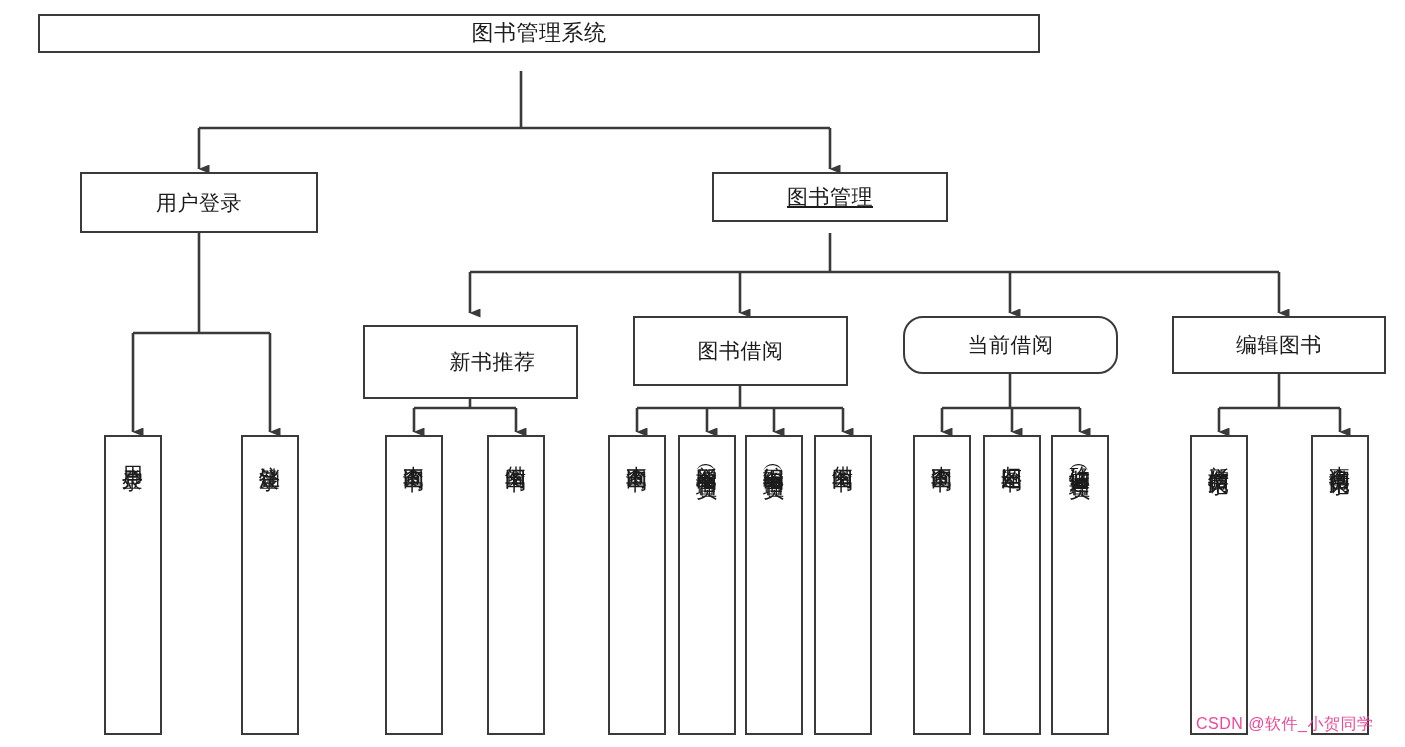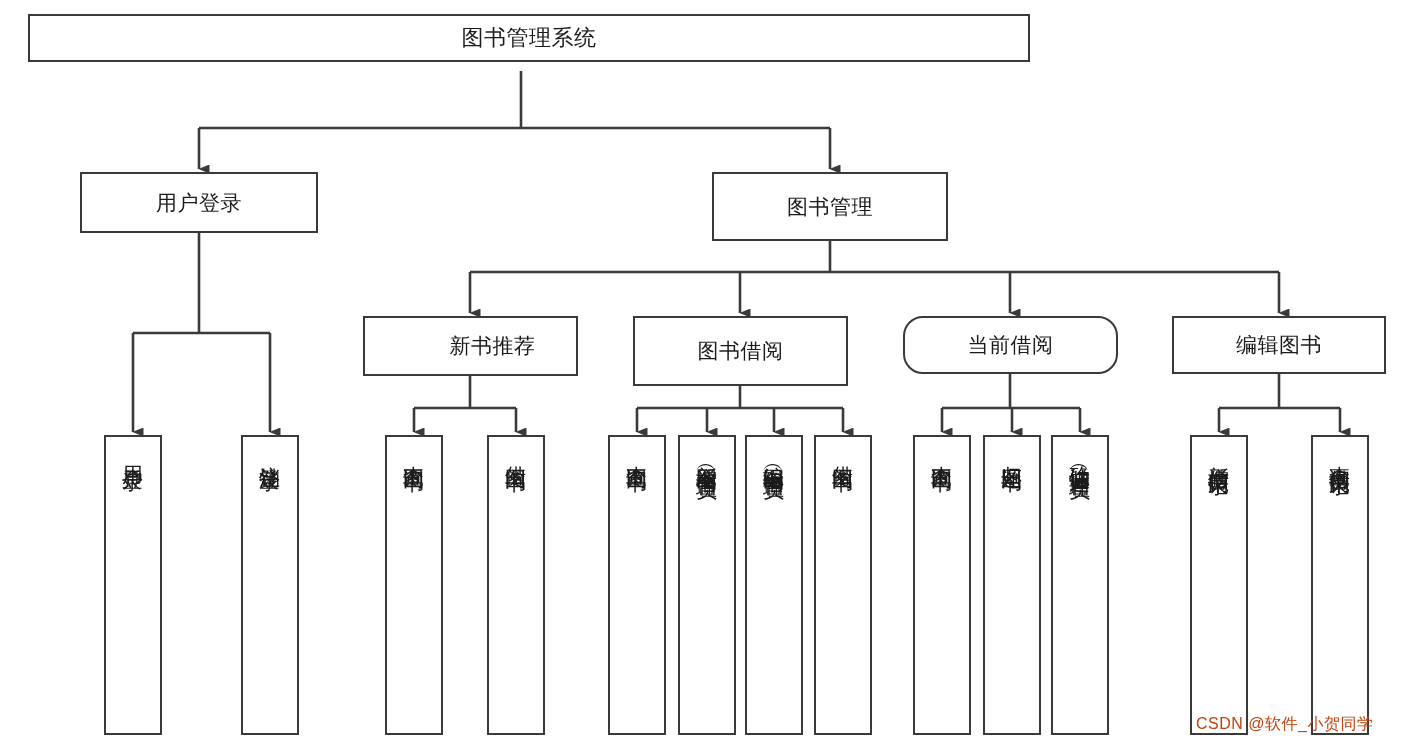--- a/index.html
+++ b/index.html
@@ -56,21 +56,21 @@
   .node.vertical .node-label {
     writing-mode: vertical-rl;
     text-orientation: upright;
     font-size: 21px;
     letter-spacing: 2px;
     line-height: 1;
   }
   .watermark {
     position: absolute;
     font-size: 16px;
-    color: #c2410c;
+    color: #ec4899;
     white-space: nowrap;
     letter-spacing: 0.5px;
   }
 </style>
 </head>
 <body>
 
 <div id="canvas">
 
   <svg class="connectors" viewBox="0 0 1405 747">
@@ -116,32 +116,32 @@
       <path d="M 1012,408 L 1012,432" marker-end="url(#arrowhead)"></path>
       <path d="M 1080,408 L 1080,432" marker-end="url(#arrowhead)"></path>
 
       <path d="M 1279,374 L 1279,408"></path>
       <path d="M 1219,408 L 1340,408"></path>
       <path d="M 1219,408 L 1219,432" marker-end="url(#arrowhead)"></path>
       <path d="M 1340,408 L 1340,432" marker-end="url(#arrowhead)"></path>
     </g>
   </svg>
 
-  <div class="node root horizontal" style="left:28px; top:14px; width:1002px; height:48px;">
+  <div class="node root horizontal" style="left:38px; top:14px; width:1002px; height:39px;">
     <span class="node-label">图书管理系统</span>
   </div>
 
   <div class="node horizontal" style="left:80px; top:172px; width:238px; height:61px;">
     <span class="node-label">用户登录</span>
   </div>
-  <div class="node horizontal" style="left:712px; top:172px; width:236px; height:69px;">
+  <div class="node horizontal" style="left:712px; top:172px; width:236px; height:50px;text-decoration:underline;">
     <span class="node-label">图书管理</span>
   </div>
 
-  <div class="node horizontal" style="left:363px; top:316px; width:215px; height:60px;padding-left:44px;">
+  <div class="node horizontal" style="left:363px; top:325px; width:215px; height:74px;padding-left:44px;">
     <span class="node-label">新书推荐</span>
   </div>
   <div class="node horizontal" style="left:633px; top:316px; width:215px; height:70px;">
     <span class="node-label">图书借阅</span>
   </div>
   <div class="node horizontal" style="left:903px; top:316px; width:215px; height:58px;border-radius:20px;">
     <span class="node-label">当前借阅</span>
   </div>
   <div class="node horizontal" style="left:1172px; top:316px; width:214px; height:58px;">
     <span class="node-label">编辑图书</span>

